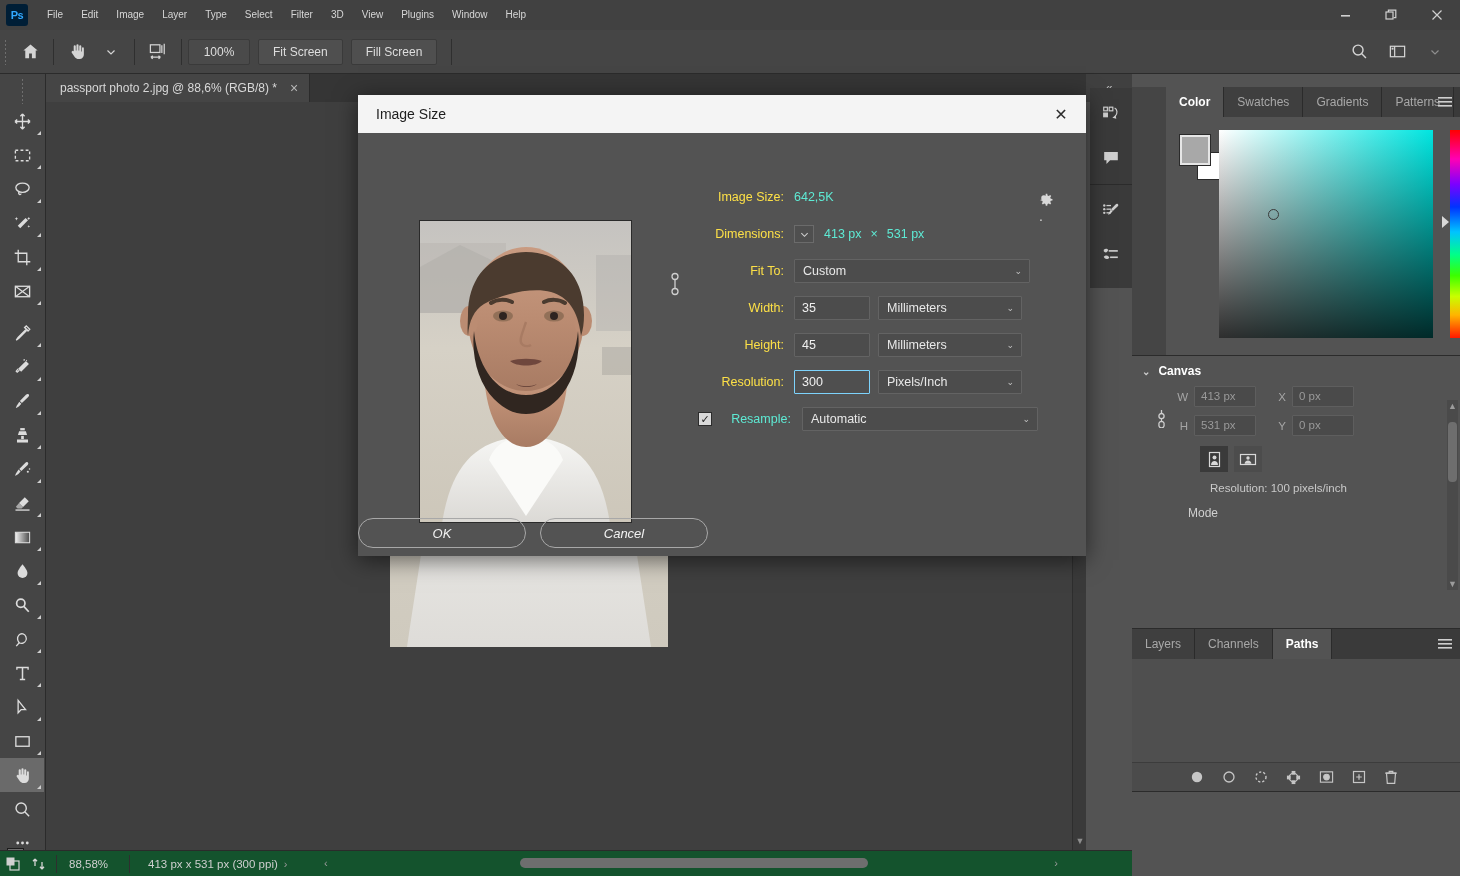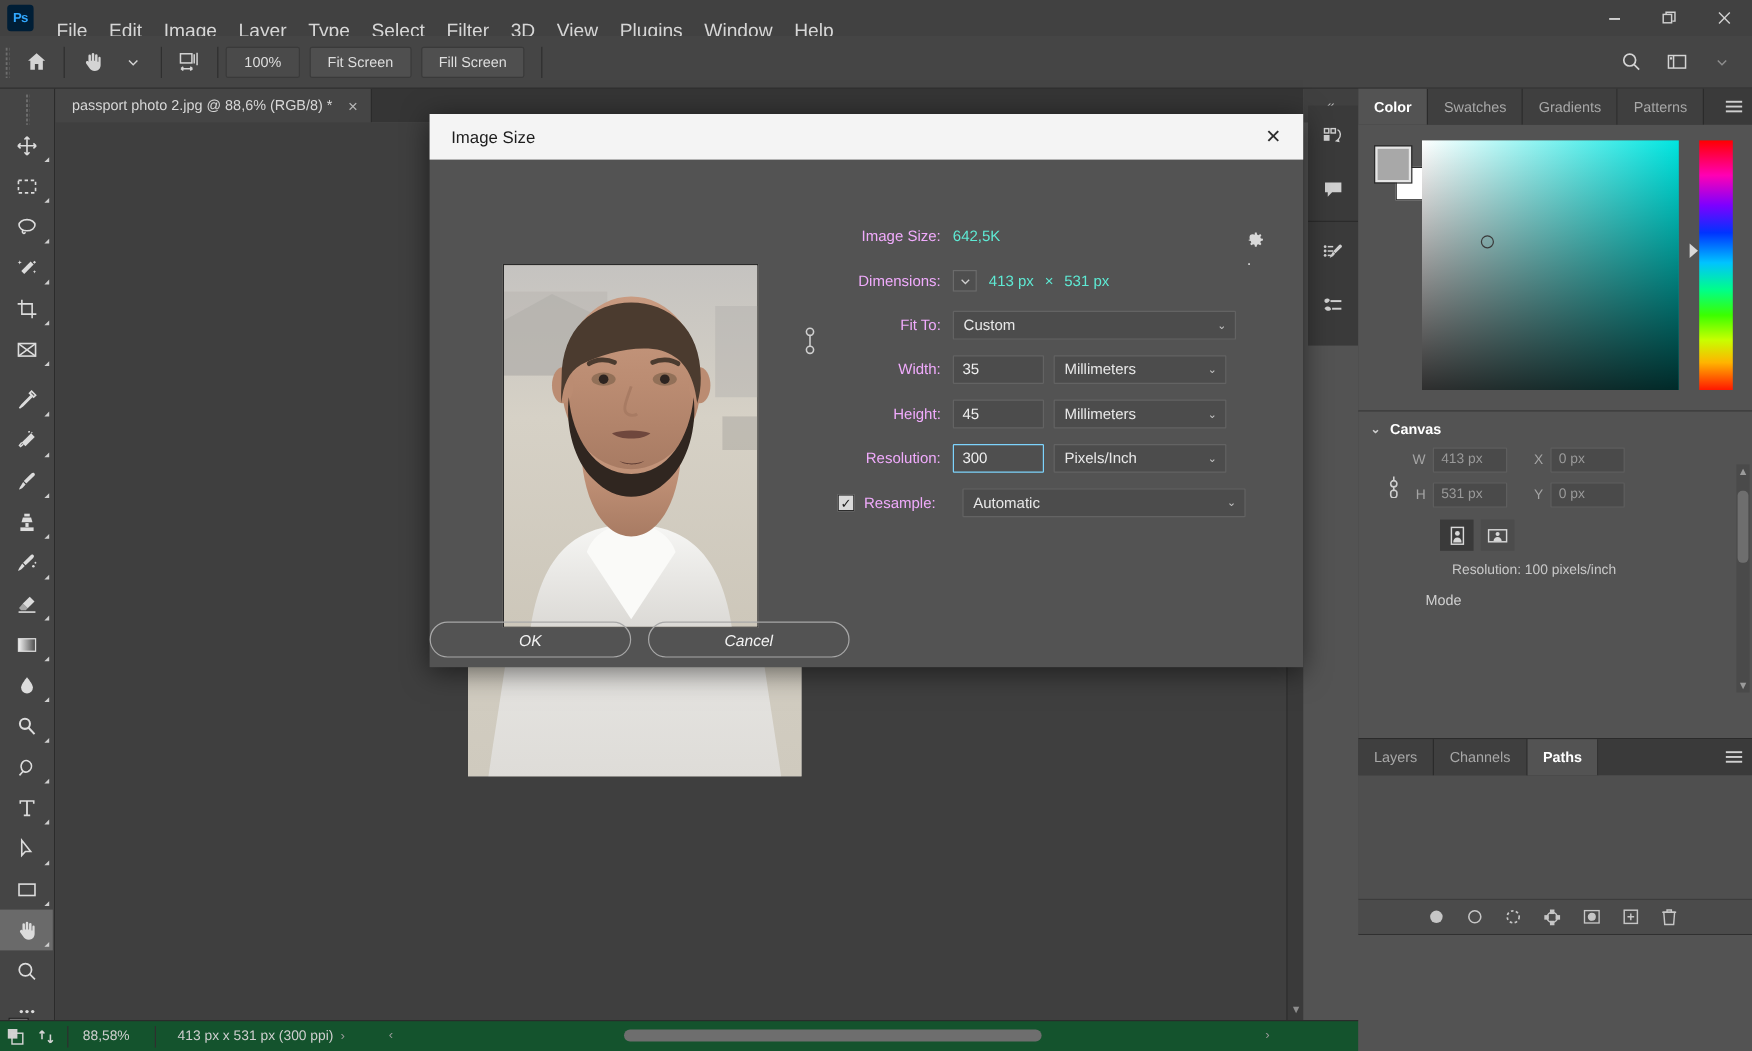--- a/index.html
+++ b/index.html
@@ -17,21 +17,21 @@
     position: absolute; left: 0; top: 0; width: 1460px; height: 30px;
     background: #414141; display: flex; align-items: center;
   }
   .ps-logo {
     width: 22px; height: 22px; margin-left: 6px; margin-right: 10px;
     background: #001e36; border-radius: 3px; color: #31a8ff;
     font-size: 11px; font-weight: bold; display: flex;
     align-items: center; justify-content: center; letter-spacing: -.5px;
   }
   .menu-item {
-    color: #d6d6d6; font-size: 16px; padding: 12px 9px; height: 30px;
+    color: #d6d6d6; font-size: 10px; padding: 0 9px; height: 30px;
     line-height: 30px; cursor: default; white-space: nowrap;
   }
   .winctl { position: absolute; right: 0; top: 0; height: 30px; display: flex; }
   .winbtn {
     width: 46px; height: 30px; display: flex; align-items: center;
     justify-content: center; color: #d0d0d0;
   }
 
   
   .optionsbar {
@@ -288,21 +288,21 @@
   }
   .modal-body { position: relative; height: 423px; }
   .preview-box {
     position: absolute; left: 61px; top: 87px; width: 213px; height: 303px;
     border: 1px solid #2a2a2a; overflow: hidden; background: #cfcac2;
   }
   .form { position: absolute; left: 330px; top: 52px; width: 372px; }
   .row { display: flex; align-items: center; margin-bottom: 13px; height: 24px; }
   .lbl {
     width: 106px; text-align: right; padding-right: 10px;
-    color: #f0abfc; font-size: 12.5px;
+    color: #fde047; font-size: 12.5px;
   }
   .val { color: #5eead4; font-size: 12.5px; }
   .gear { position: absolute; right: 6px; top: 8px; color: #d8d8d8; font-size: 13px; }
   .mini-dd {
     width: 20px; height: 18px; border: 1px solid #6b6b6b; background: #4f4f4f;
     display: flex; align-items: center; justify-content: center;
     color: #cfcfcf; font-size: 9px; margin-right: 10px;
   }
   .select {
     height: 24px; background: #4c4c4c; border: 1px solid #636363;
@@ -322,21 +322,21 @@
   .textinput.focused { border: 1px solid #7dd3fc; background: #4f4f4f; }
   .chain {
     position: absolute; left: 310px; top: 137px; color: #cfcfcf; font-size: 16px;
   }
   .checkrow { display: flex; align-items: center; }
   .checkbox {
     width: 14px; height: 14px; background: #d9d9d9; border: 1px solid #2c2c2c;
     display: flex; align-items: center; justify-content: center;
     color: #1d1d1d; font-size: 11px; margin-right: 8px; margin-left: 10px;
   }
-  .checklbl { color: #f0abfc; font-size: 12.5px; width: 82px; }
+  .checklbl { color: #5eead4; font-size: 12.5px; width: 82px; text-align: center; }
   .modal-buttons {
     position: absolute; left: 0; top: 385px; width: 728px;
     display: flex; justify-content: flex-start; gap: 14px; padding-right: 14px; font-style: italic;
   }
   .dlg-btn {
     width: 168px; height: 30px; border: 1px solid #a8a8a8; border-radius: 15px;
     background: transparent; color: #f2f2f2; font-size: 13px;
     display: flex; align-items: center; justify-content: center;
   }
 
@@ -722,21 +722,21 @@
           <path d="M3 13c1.6-2 4-2 5.4-.4l.8 1.4c-1.4 1.8-4 1.8-5.4.2z"></path>
           <rect x="10" y="12.6" width="8.5" height="1.8"></rect>
         </svg>
       </div>
     </div>
   </div>
 
   <div class="panels">
     <div class="panel-collapse">»</div>
 
-    <div class="panel" style="margin-top:0;">
+    <div class="panel" style="margin-top:13px;padding-left:34px;">
       <div class="panel-tabs">
         <div class="ptab active">Color</div>
         <div class="ptab">Swatches</div>
         <div class="ptab">Gradients</div>
         <div class="ptab">Patterns</div>
         <div class="panel-menu">
           <svg width="14" height="12" viewBox="0 0 14 12" fill="currentColor">
             <rect y="1" width="14" height="1.6"></rect>
               <rect y="5" width="14" height="1.6"></rect>
               <rect y="9" width="14" height="1.6"></rect>

